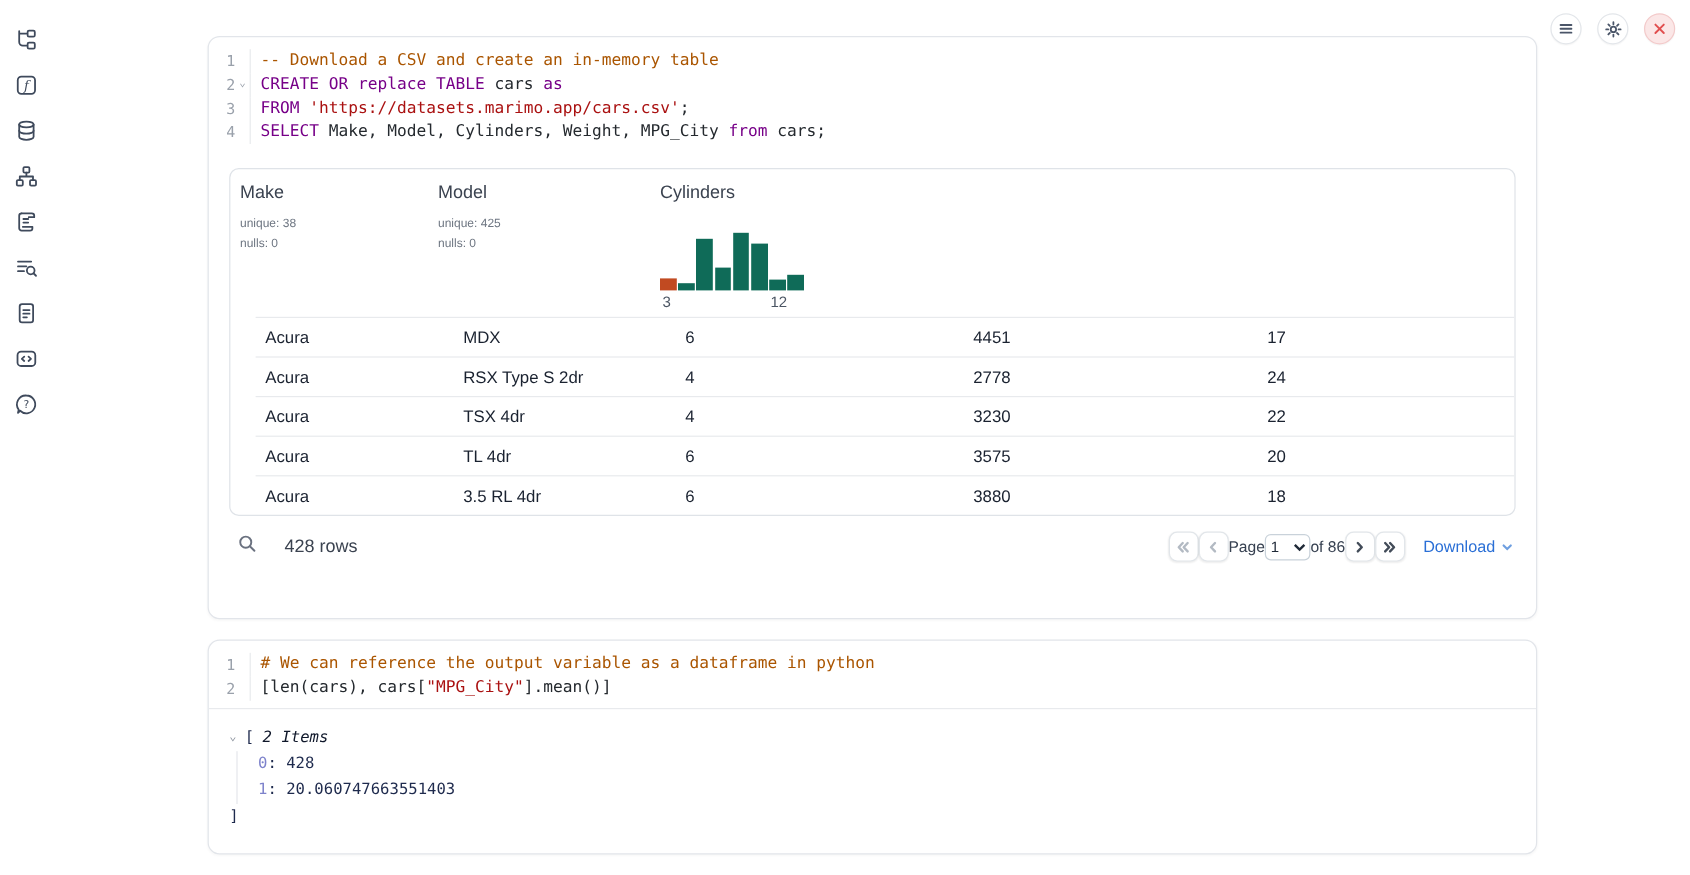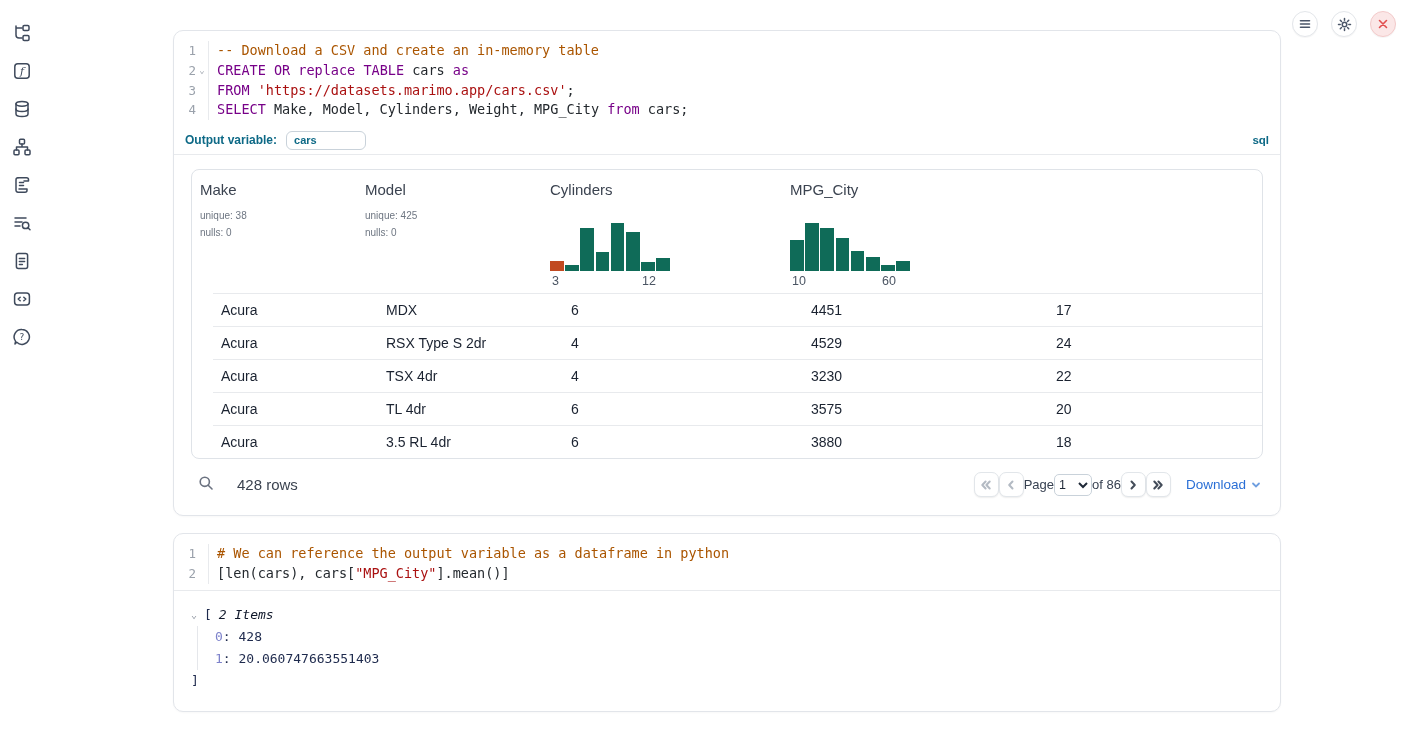--- a/index.html
+++ b/index.html
@@ -195,25 +195,20 @@
         <span class="fold"></span>
         <span class="src"><span class="tk-kw">FROM</span><span> </span><span class="tk-str">'https://datasets.marimo.app/cars.csv'</span><span>;</span></span>
       </div>
       <div class="cline">
         <span class="lnum">4</span>
         <span class="fold"></span>
         <span class="src"><span class="tk-kw">SELECT</span><span> Make, Model, Cylinders, Weight, MPG_City </span><span class="tk-kw">from</span><span> cars;</span></span>
       </div>
     </div>
 
-  <div class="outvar-row">
-    <span class="outvar-label">Output variable:</span>
-    <input class="outvar-input" value="cars" style="">
-    <span class="lang-badge">sql</span>
-  </div>
 
   <div class="sql-output">
     <div class="tpanel">
       <div class="thead tgrid">
         <div class="thcol">
           <div class="thname">Make</div>
           <div class="thstats">
             <div>unique: 38</div>
             <div>nulls: 0</div>
           </div>
@@ -237,53 +232,34 @@
                 <div class="bar" style="height: 76%;"></div>
                 <div class="bar" style="height: 17%;"></div>
                 <div class="bar" style="height: 25%;"></div>
               </div>
             <div class="hist-axis">
               <span>3</span>
               <span>12</span>
             </div>
           </div>
         </div>
-        <div class="thcol">
-          <div class="thname">MPG_City</div>
-          <div class="hist">
-            <div class="hist-bars">
-                <div class="bar" style="height: 60%;"></div>
-                <div class="bar" style="height: 92%;"></div>
-                <div class="bar" style="height: 83%;"></div>
-                <div class="bar" style="height: 63%;"></div>
-                <div class="bar" style="height: 38%;"></div>
-                <div class="bar" style="height: 28%;"></div>
-                <div class="bar" style="height: 12%;"></div>
-                <div class="bar" style="height: 20%;"></div>
-              </div>
-            <div class="hist-axis">
-              <span>10</span>
-              <span>60</span>
-            </div>
-          </div>
-        </div>
       </div>
       <div class="tbody">
           <div class="trow tgrid">
             <div>Acura</div>
             <div>MDX</div>
             <div>6</div>
             <div>4451</div>
             <div>17</div>
           </div>
           <div class="trow tgrid">
             <div>Acura</div>
             <div>RSX Type S 2dr</div>
             <div>4</div>
-            <div>4529</div>
+            <div>2778</div>
             <div>24</div>
           </div>
           <div class="trow tgrid">
             <div>Acura</div>
             <div>TSX 4dr</div>
             <div>4</div>
             <div>3230</div>
             <div>22</div>
           </div>
           <div class="trow tgrid">

